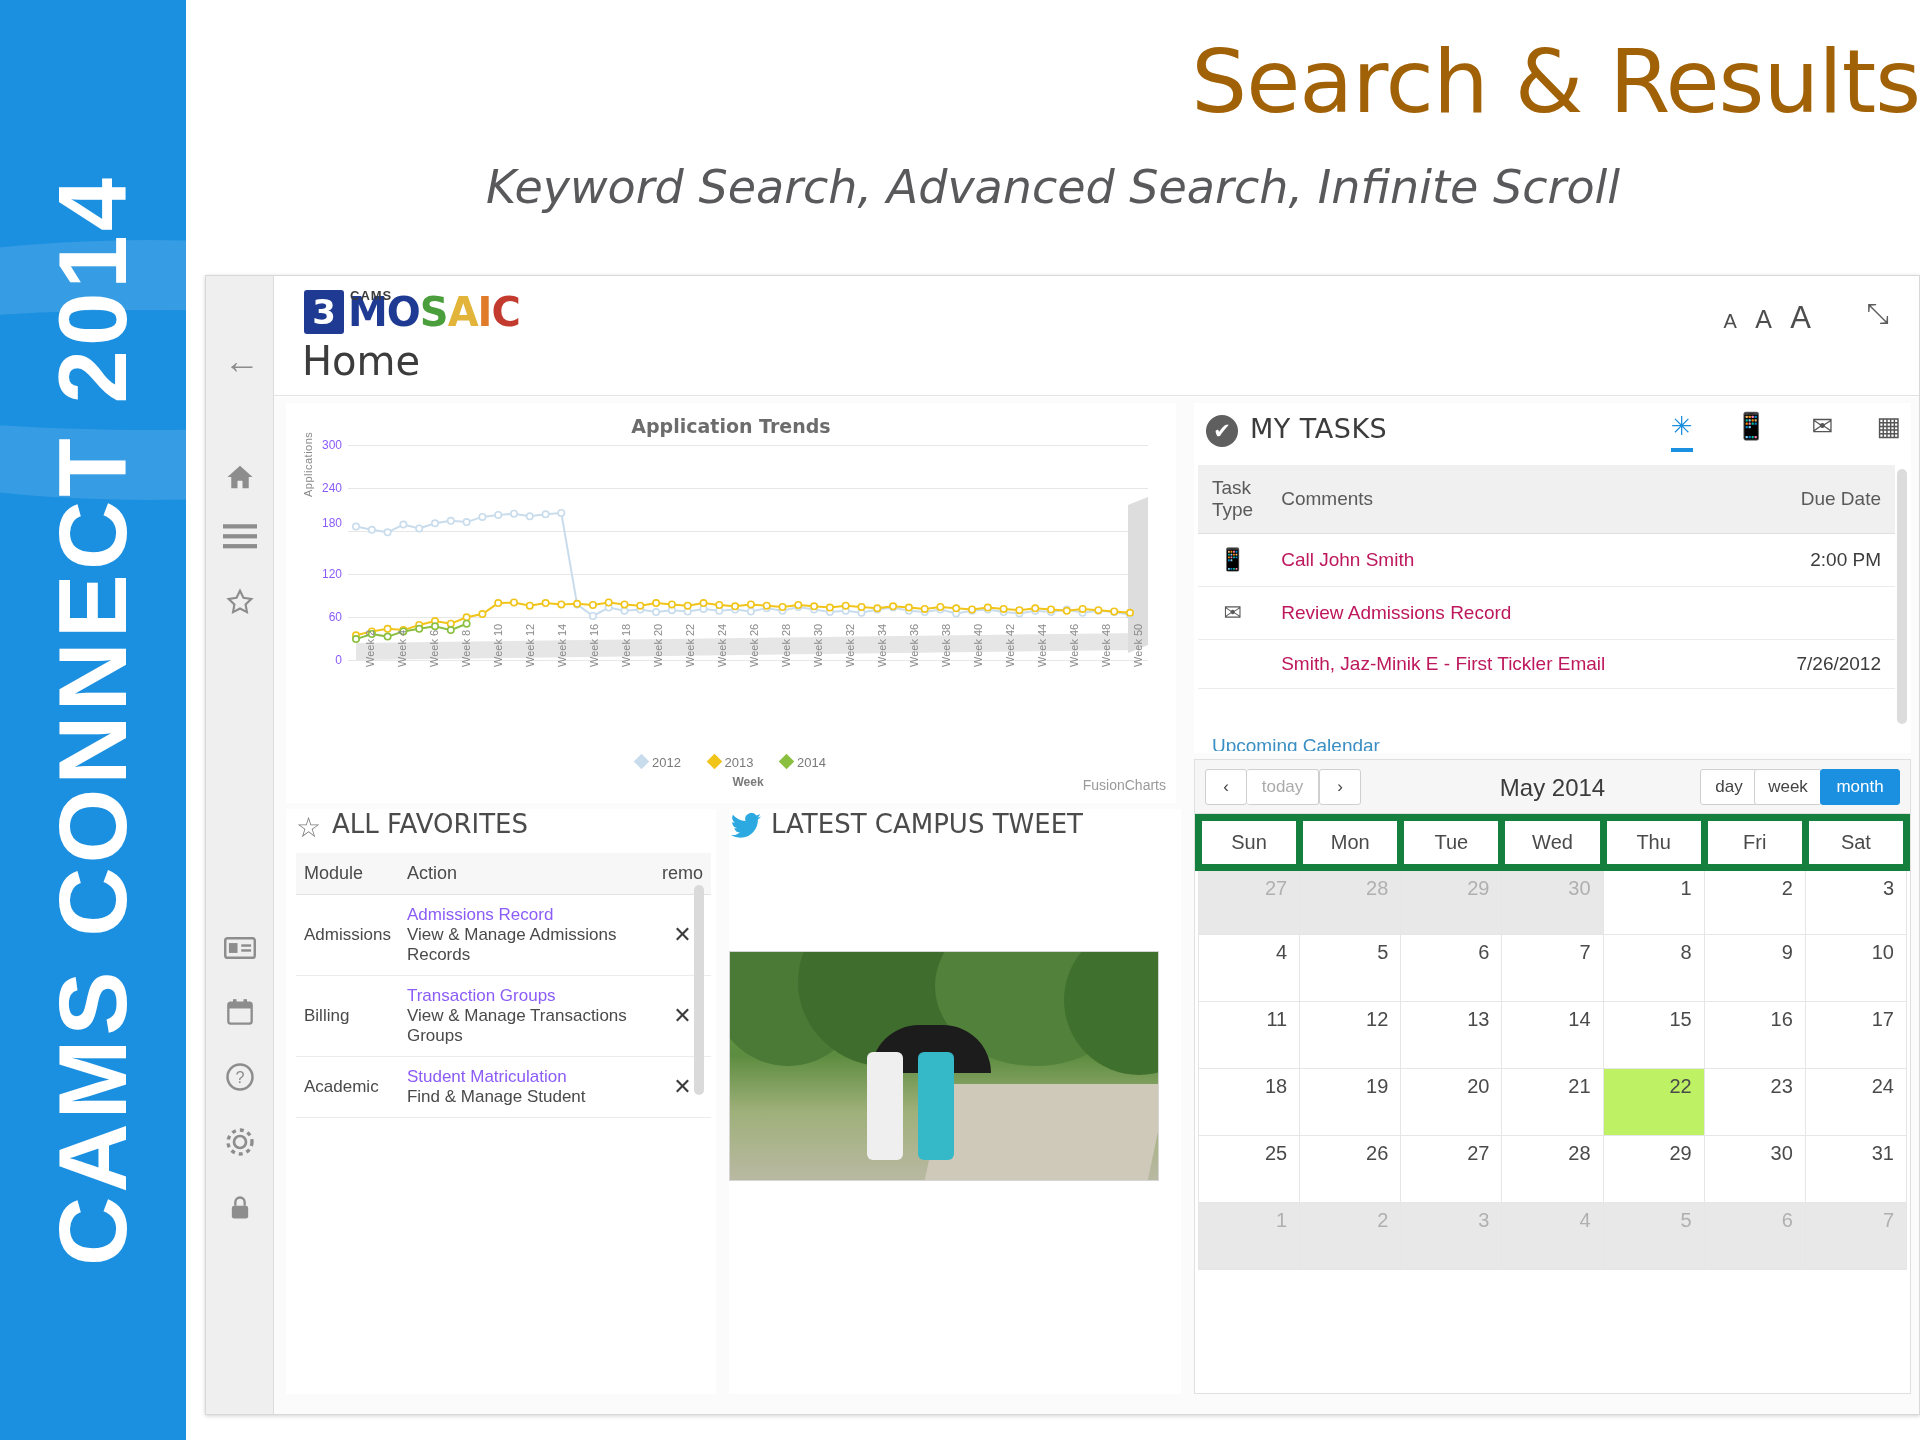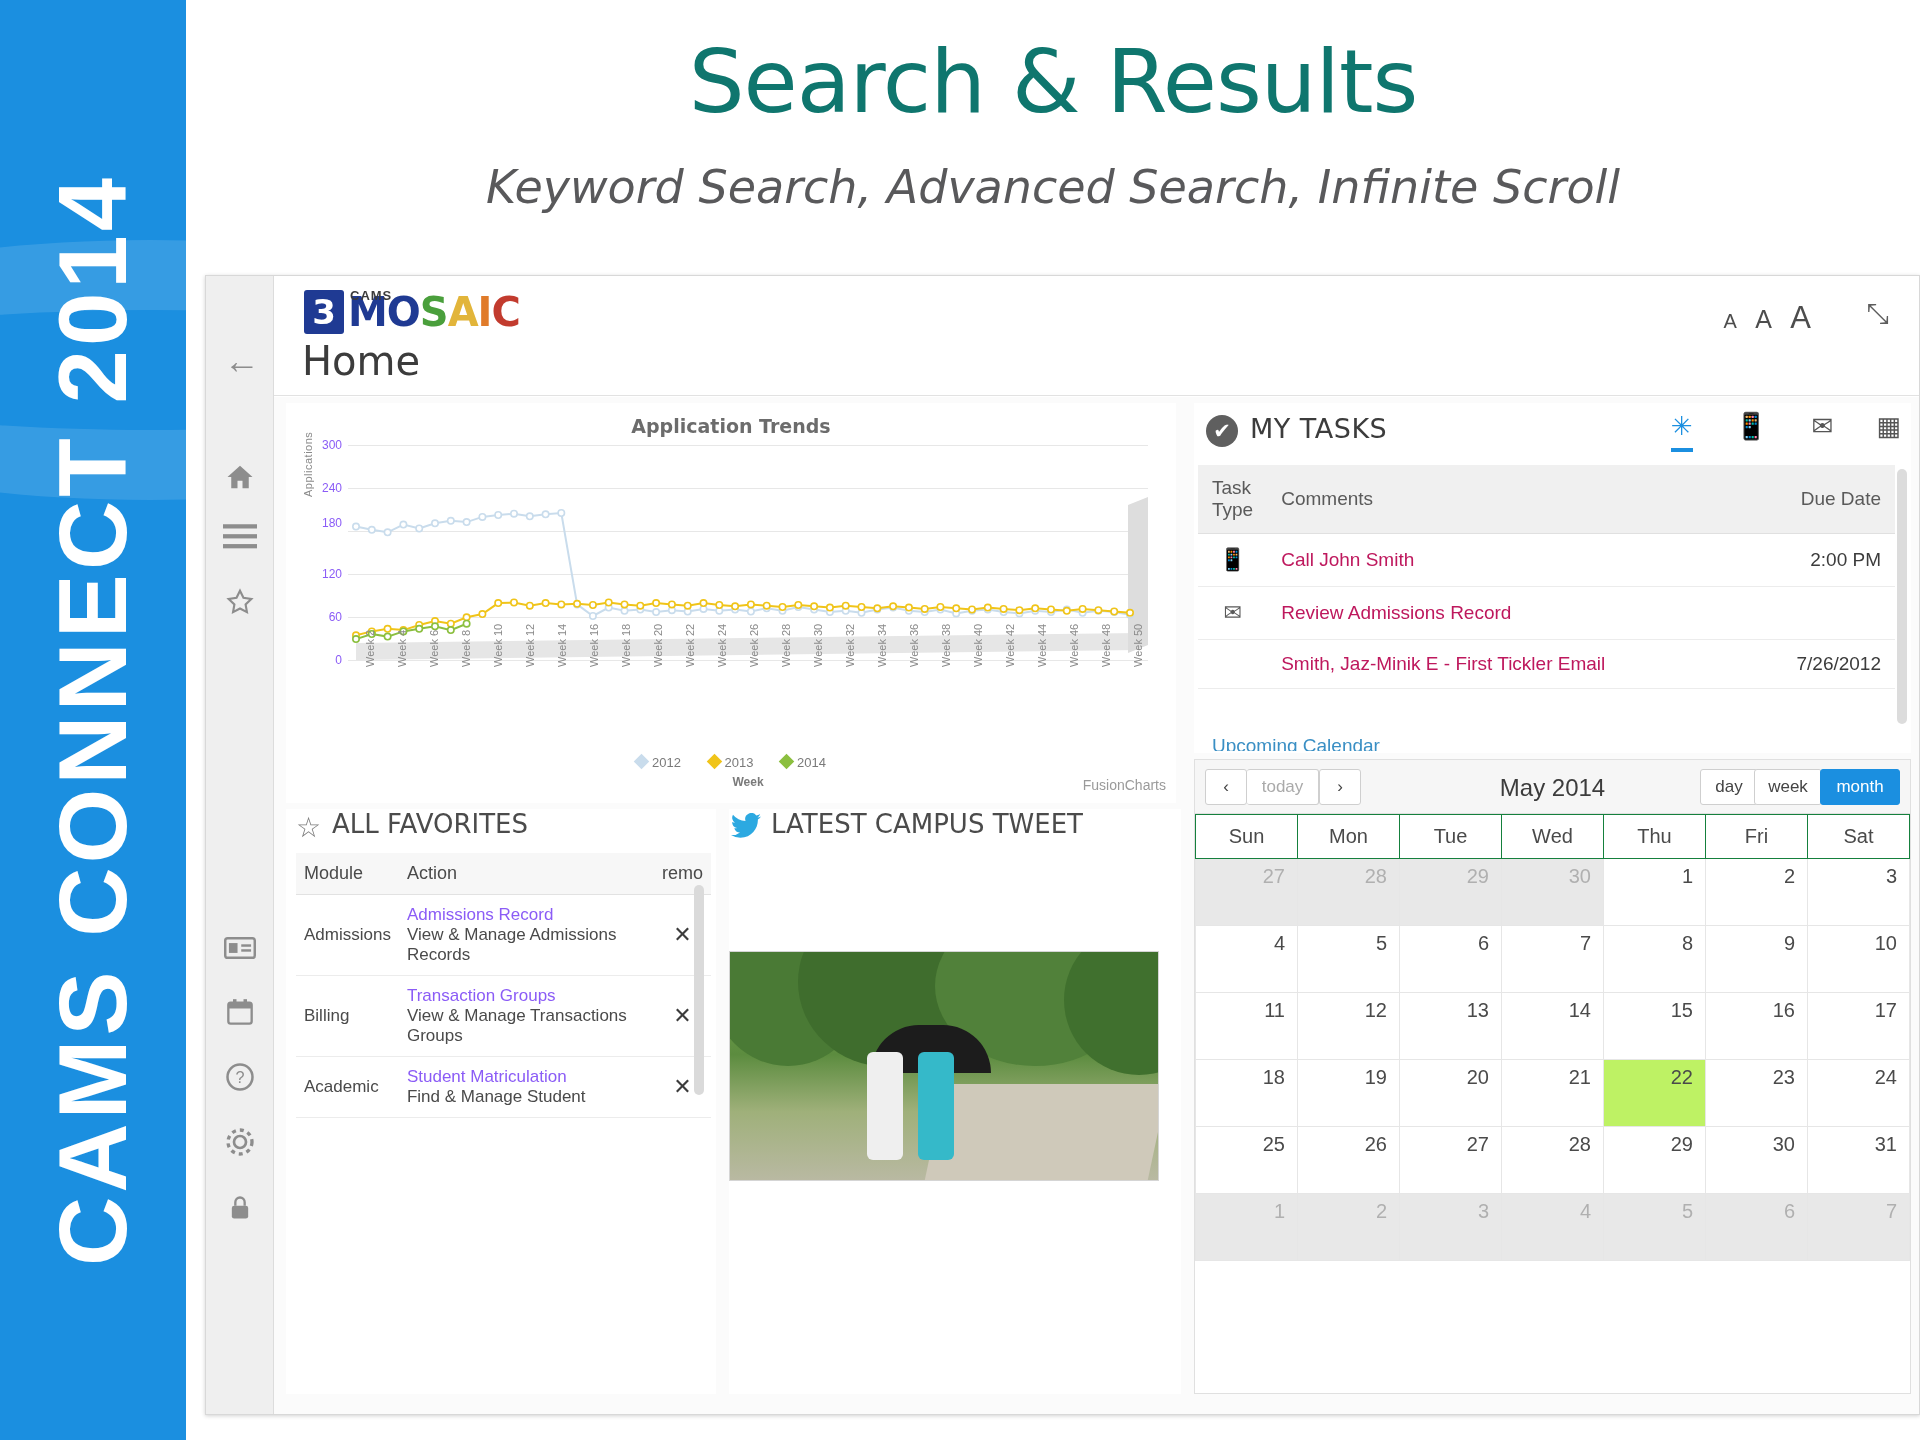--- a/index.html
+++ b/index.html
@@ -41,23 +41,23 @@
     font-weight: bold;
     letter-spacing: 4px;
     font-family: "Liberation Sans", sans-serif;
   }
 
   
   #slide-title {
     position: absolute;
     left: 186px; top: 30px;
     width: 1734px;
-    text-align: center;
+    text-align: right;
     font-size: 88px;
-    color: #0f766e;
+    color: #a16207;
     font-family: "DejaVu Sans", sans-serif;
     font-weight: 400;
     letter-spacing: -1px;
   }
   #slide-subtitle {
     position: absolute;
     left: 186px; top: 160px;
     width: 1734px;
     text-align: center;
     font-size: 46px;
@@ -358,21 +358,21 @@
   #cal-title {
     position: absolute; left: 0; right: 0; top: 14px;
     text-align: center; font-size: 24px; color: #3c3c3c;
   }
   #cal-day { right: 152px; width: 58px; }
   #cal-week { right: 88px; width: 68px; }
   #cal-month { right: 10px; width: 80px; background: #1b8fe0; color: #fff; border-color: #1b8fe0; }
   #cal-grid { width: 100%; border-collapse: collapse; table-layout: fixed; }
   #cal-grid th {
     font-weight: normal; font-size: 20px; color: #4a4a4a;
-    padding: 10px 0; border: 1px solid #15803d; background: #fff;
+    padding: 10px 0; border: 7px solid #15803d; background: #fff;
   }
   #cal-grid td {
     height: 67px; border: 1px solid #e6e6e6;
     vertical-align: top; text-align: right;
     padding: 6px 12px 0 0; font-size: 20px; color: #4a4a4a;
     background: #fff;
   }
   #cal-grid td.mute { background: #e8e8e8; color: #b0b0b0; }
   #cal-grid td.today { background: #bef264; }
 </style>

